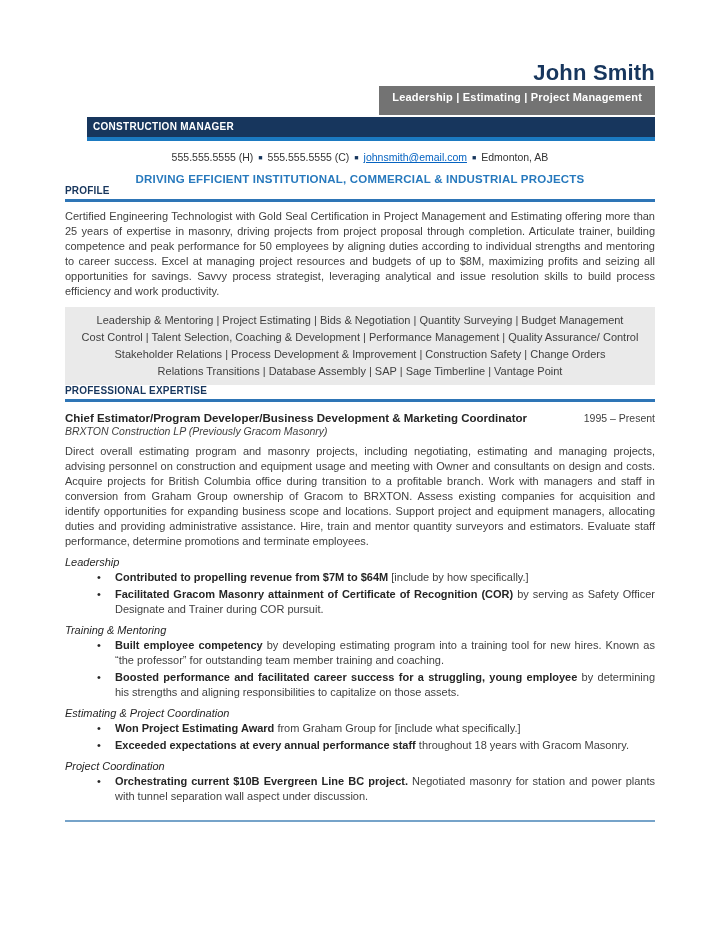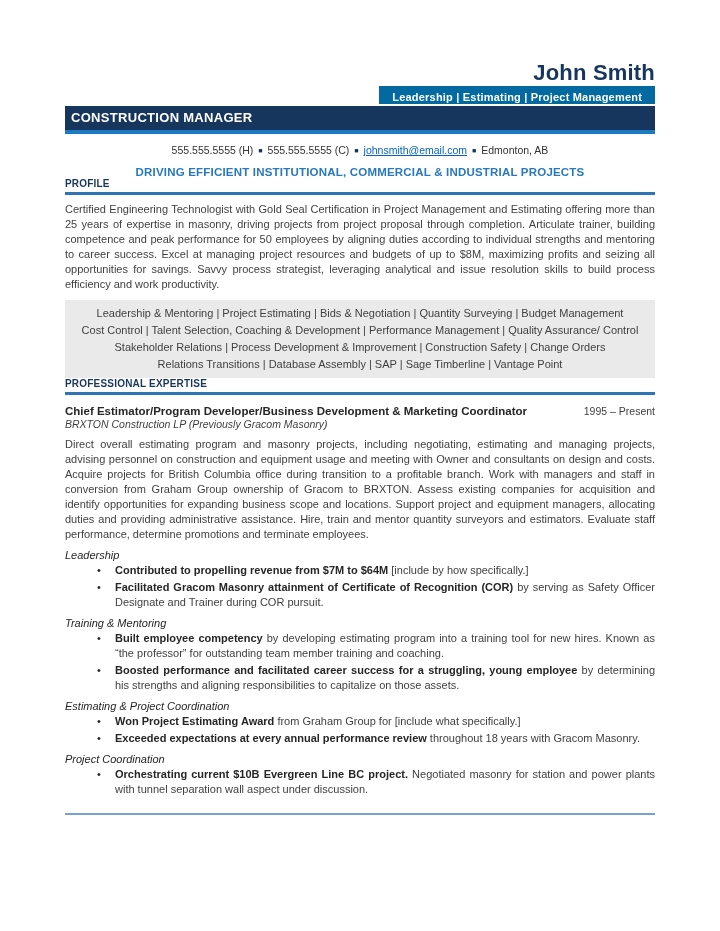--- a/index.html
+++ b/index.html
@@ -6,28 +6,29 @@
   html, body { margin:0; padding:0; }
   body {
     width:720px; height:931px; background:#ffffff; overflow:hidden;
     font-family:"Liberation Sans", sans-serif; color:#3f3f3f;
   }
   .page { padding:60px 65px 0 65px; }
 
   .header-row { display:flex; justify-content:space-between; align-items:flex-end;flex-direction:column; }
   .name { font-size:22px; font-weight:bold; color:#17365d; line-height:26px; letter-spacing:0.2px; }
   .badge {
-    background:#0369a1; color:#ffffff; font-weight:bold; font-size:11px;
-    padding:5px 13px 1px 13px; position:relative; z-index:2; margin-bottom:-2px;
+    background:#737373; color:#ffffff; font-weight:bold; font-size:11px;
+    padding:5px 13px 12px 13px; position:relative; z-index:2; margin-bottom:-2px;
     letter-spacing:0.2px;
   }
   .title-bar {
     background:#17365d; border-bottom:4px solid #1b7ac1; color:#ffffff;
-    font-weight:bold; font-size:13px; padding:4px 0 5px 6px; margin-top:4px;
+    font-weight:bold; font-size:10px; padding:4px 0 5px 6px; margin-top:4px;
     letter-spacing:0.3px;
+    margin-left:22px;
   }
 
   .contact { text-align:center; font-size:10.5px; margin-top:10px; color:#333333; }
   .contact .sep { color:#17365d; font-size:7px; vertical-align:1.5px; margin:0 5px; }
   .contact a { color:#0563c1; text-decoration:underline; }
 
   .tagline { text-align:center; font-weight:bold; font-size:11.5px; color:#2779bd; margin-top:10px; letter-spacing:0.2px; }
 
   .section-header {
     font-size:10px; font-weight:bold; color:#17365d;
@@ -109,21 +110,21 @@
     <ul class="bullets">
       <li><span class="b">Built employee competency</span><span> by developing estimating program into a training tool for new hires. Known as “the professor” for outstanding team member training and coaching.</span></li>
       <li><span class="b">Boosted performance and facilitated career success for a struggling, young employee</span><span> by determining his strengths and aligning responsibilities to capitalize on those assets.</span></li>
     </ul>
   </div>
 
   <div class="group">
     <div class="group-heading">Estimating &amp; Project Coordination</div>
     <ul class="bullets">
       <li><span class="b">Won Project Estimating Award</span><span> from Graham Group for [include what specifically.]</span></li>
-      <li><span class="b">Exceeded expectations at every annual performance review</span><span> throughout 18 years with Gracom Masonry.</span></li>
+      <li><span class="b">Exceeded expectations at every annual performance staff</span><span> throughout 18 years with Gracom Masonry.</span></li>
     </ul>
   </div>
 
   <div class="group">
     <div class="group-heading">Project Coordination</div>
     <ul class="bullets">
       <li><span class="b">Orchestrating current $10B Evergreen Line BC project.</span><span> Negotiated masonry for station and power plants with tunnel separation wall aspect under discussion.</span></li>
     </ul>
   </div>
 

